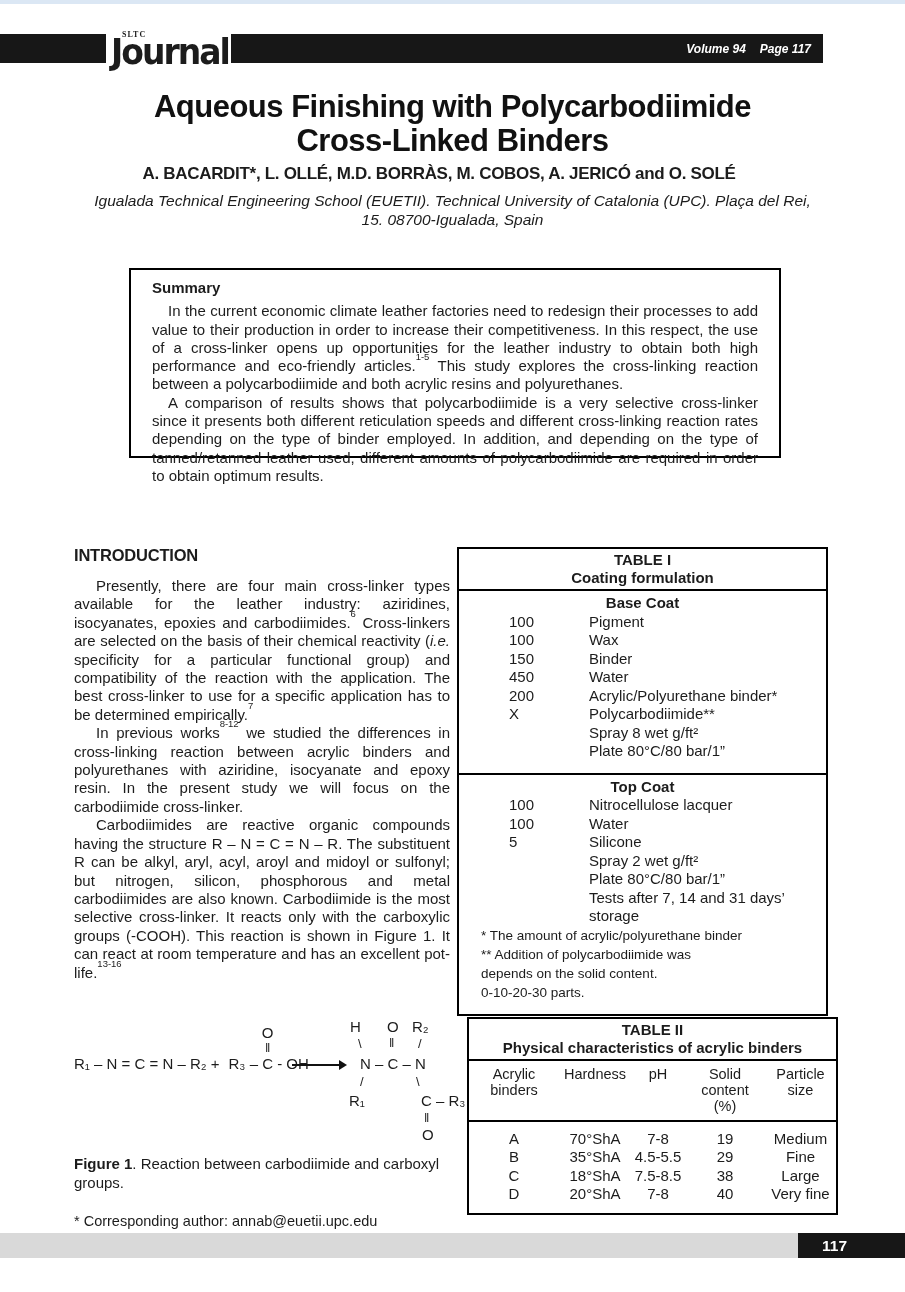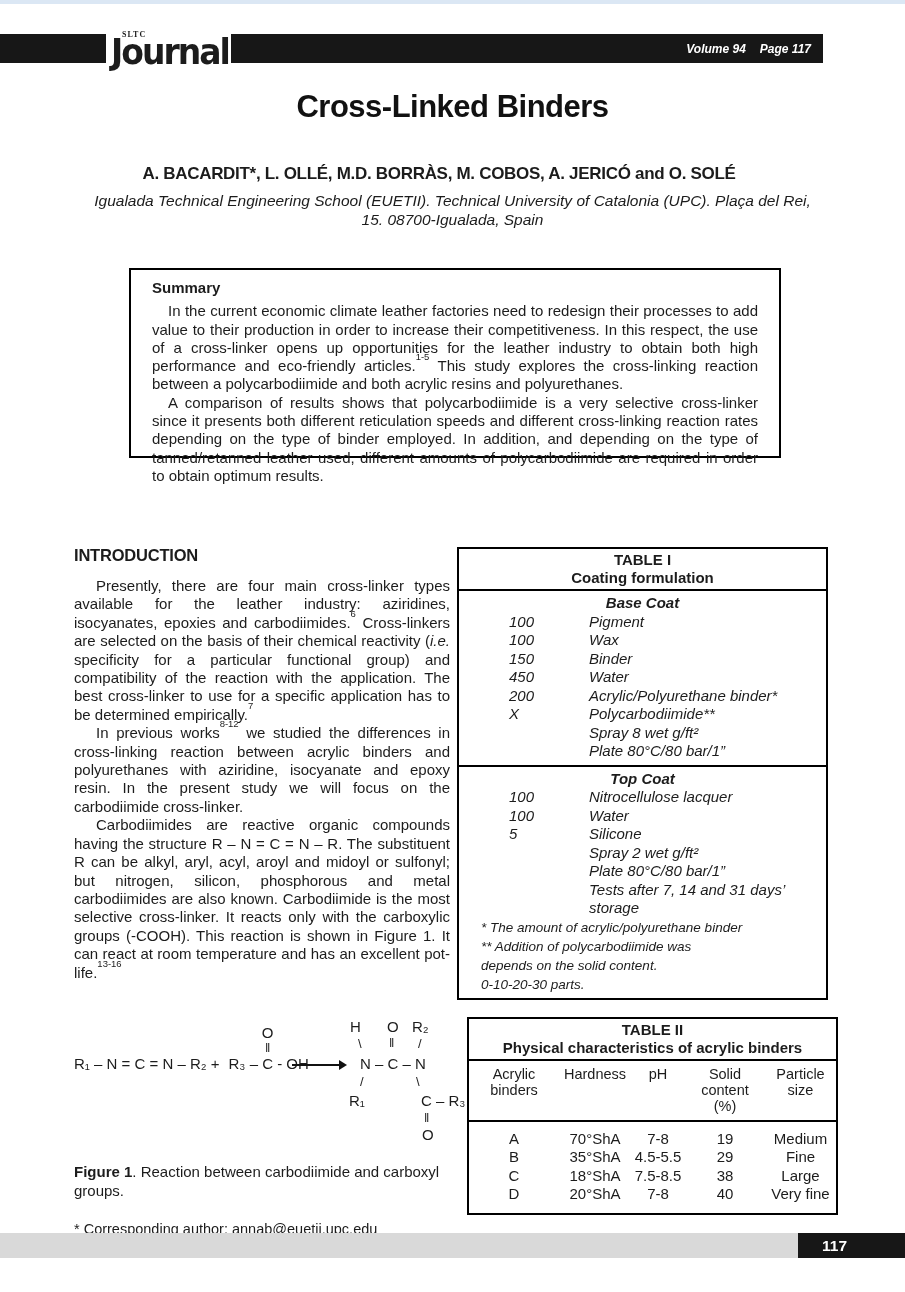--- a/index.html
+++ b/index.html
@@ -69,30 +69,30 @@
   .p-bod { left:29px; top:17px; font-size:13px; }
   .p-r2 { left:52px; top:0;text-align:right; }
   .p-br2 { left:58px; top:18px; font-size:13px; }
   .p-br1 { left:0px; top:56px; font-size:13px; }
   .p-r1 { left:-11px; top:74px; }
   .p-bc { left:56px; top:56px; font-size:13px; }
   .p-cr3 { left:61px; top:74px; }
   .p-d2 { left:64px; top:92px; font-size:13px; }
   .p-o2 { left:62px; top:108px; }
 
-  .fig-caption { margin-top:12px; font-size:15px; line-height:19px; width:370px; }
+  .fig-caption { margin-top:4px; font-size:15px; line-height:19px; width:370px; }
   .corr { margin-top:21px; font-size:14.5px; }
 
   
   .tbox { border:2px solid #000; width:371px; font-size:15px; }
   .table1 { top:547px; left:457px; }
   .table2 { top:998px; left:467px;margin-top:19px; }
   .t-head { text-align:center; font-weight:bold; line-height:17.5px;
             padding:2px 0 3px; border-bottom:2px solid #000; }
-  .t-sec { padding:3px 0 4px;font-style:italic; }
+  .t-sec { padding:3px 0 12px; }
   .t-sec.with-rule { border-bottom:2px solid #000; }
   .t-sec-title { text-align:center; font-weight:bold; line-height:18.5px; }
   .t-row { display:flex; line-height:18.5px; padding-left:50px; }
   .t-amt { width:80px; flex:none; }
   .t-note { padding-left:22px; font-size:13.5px; line-height:19px; }
 
   .t2-grid { display:grid; grid-template-columns:90px 72px 54px 80px 71px; }
   .t2-colhead { border-bottom:2px solid #000; padding:5px 0 6px; }
   .t2-colhead > div { text-align:center; font-size:14.5px; line-height:16px; white-space:pre-line; }
   .t2-body { padding:8px 0 9px; }
@@ -113,20 +113,21 @@
 <div class="abs logo">
   <span class="logo-sltc">SLTC</span>
   <span class="logo-journal">Journal</span>
 </div>
 <div class="abs bar bar-right">
   <span class="vol-txt">Volume 94</span>
   <span class="vol-txt">Page 117</span>
 </div>
 
 <div class="abs title">
+  <div>Aqueous Finishing with Polycarbodiimide</div>
   <div>Cross-Linked Binders</div>
 </div>
 <div class="abs authors">A. BACARDIT*, L. OLLÉ, M.D. BORRÀS, M. COBOS, A. JERICÓ and O. SOLÉ</div>
 <div class="abs affil">
   <div>Igualada Technical Engineering School (EUETII). Technical University of Catalonia (UPC). Plaça del Rei,</div>
   <div>15. 08700-Igualada, Spain</div>
 </div>
 
 <div class="abs summary-box">
   <h3>Summary</h3>

